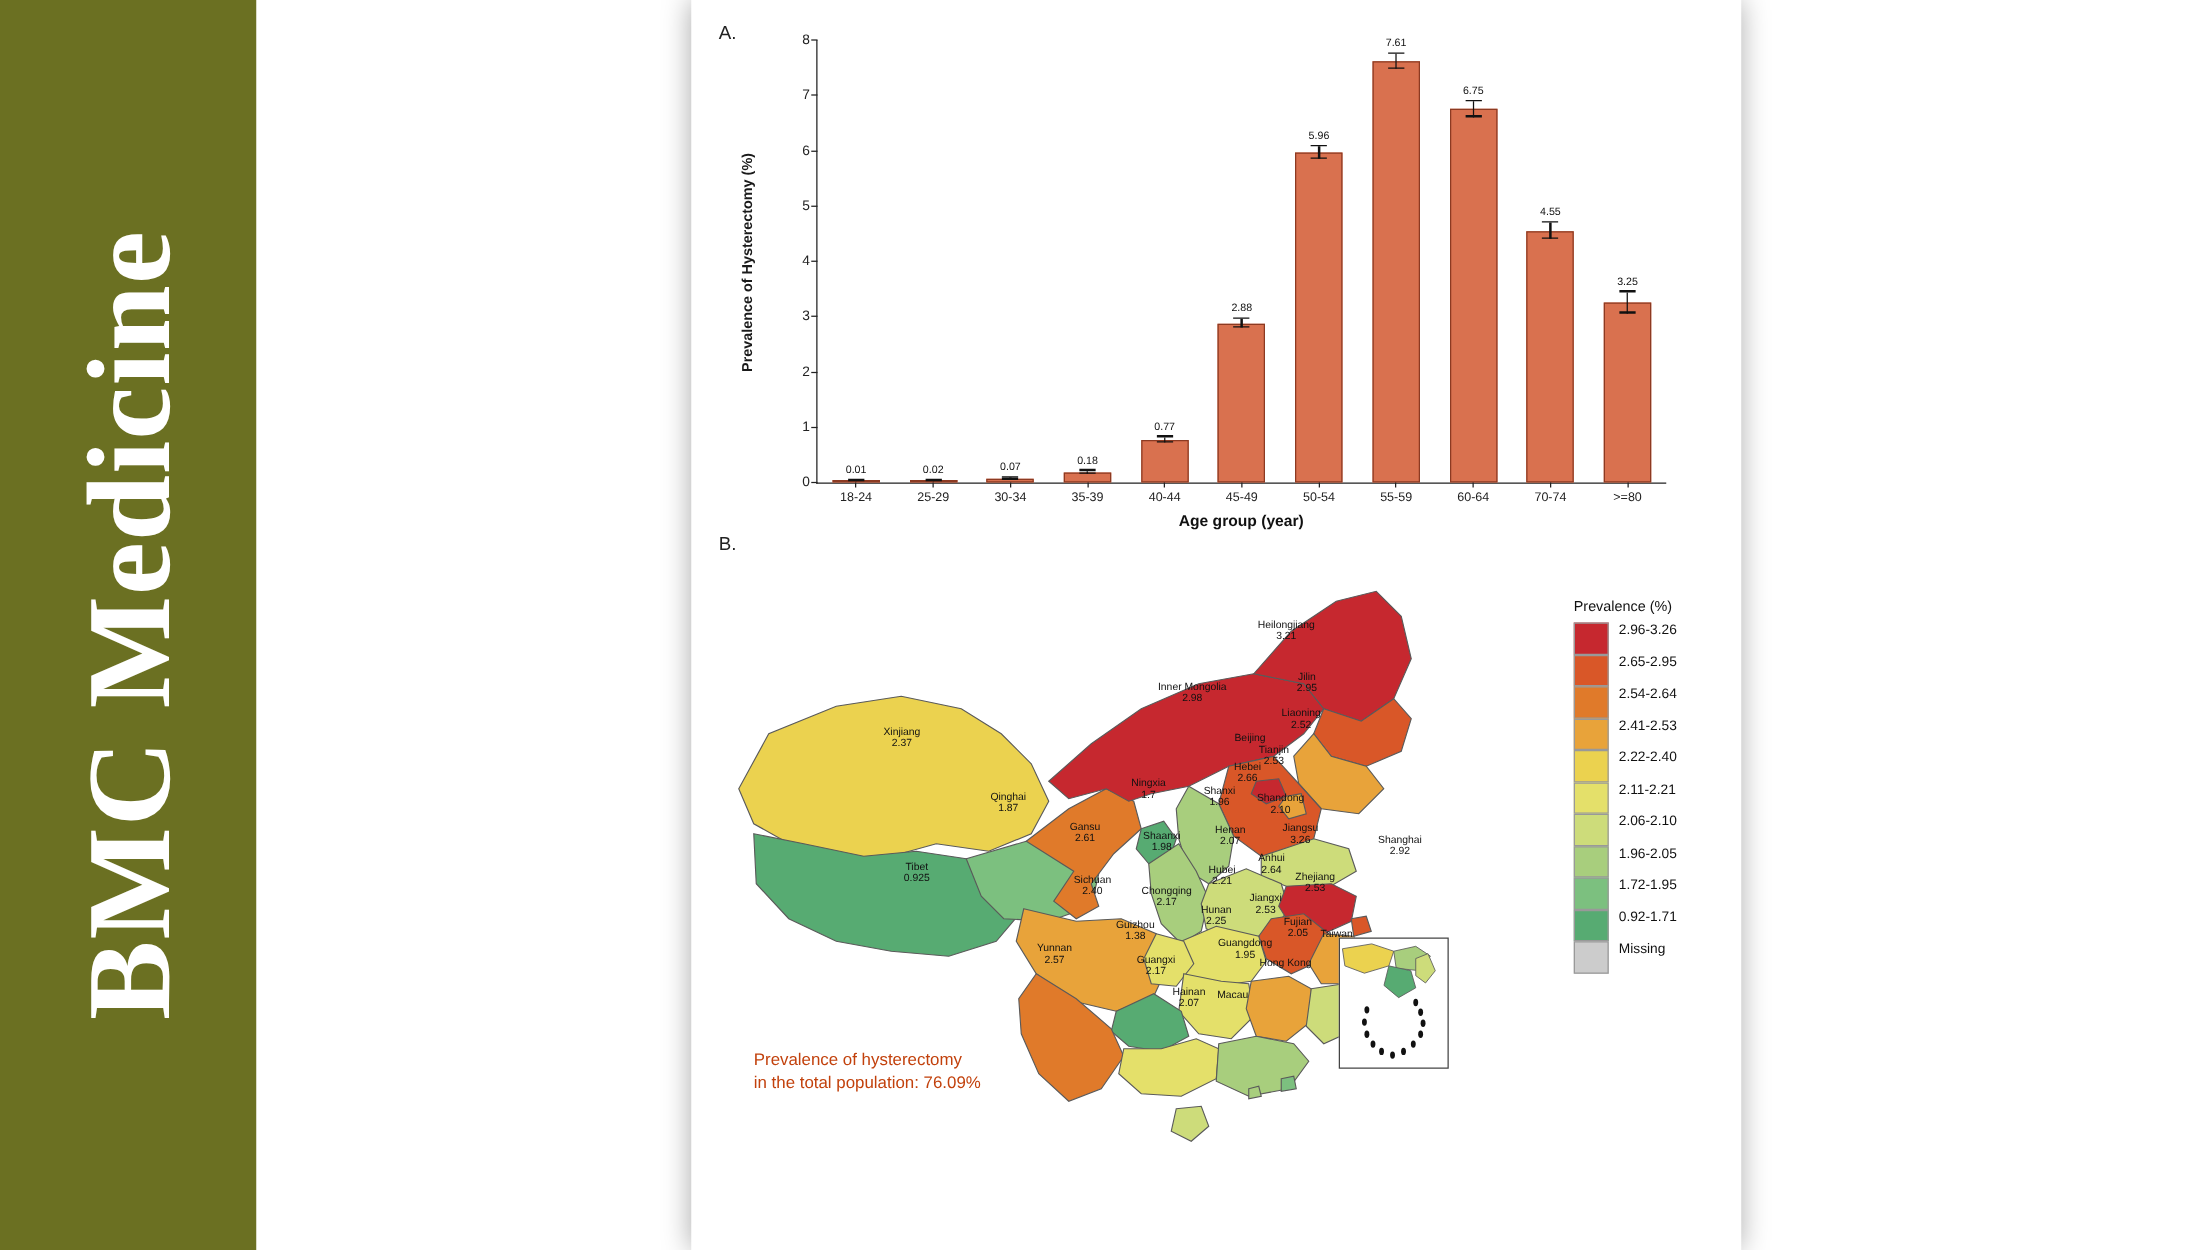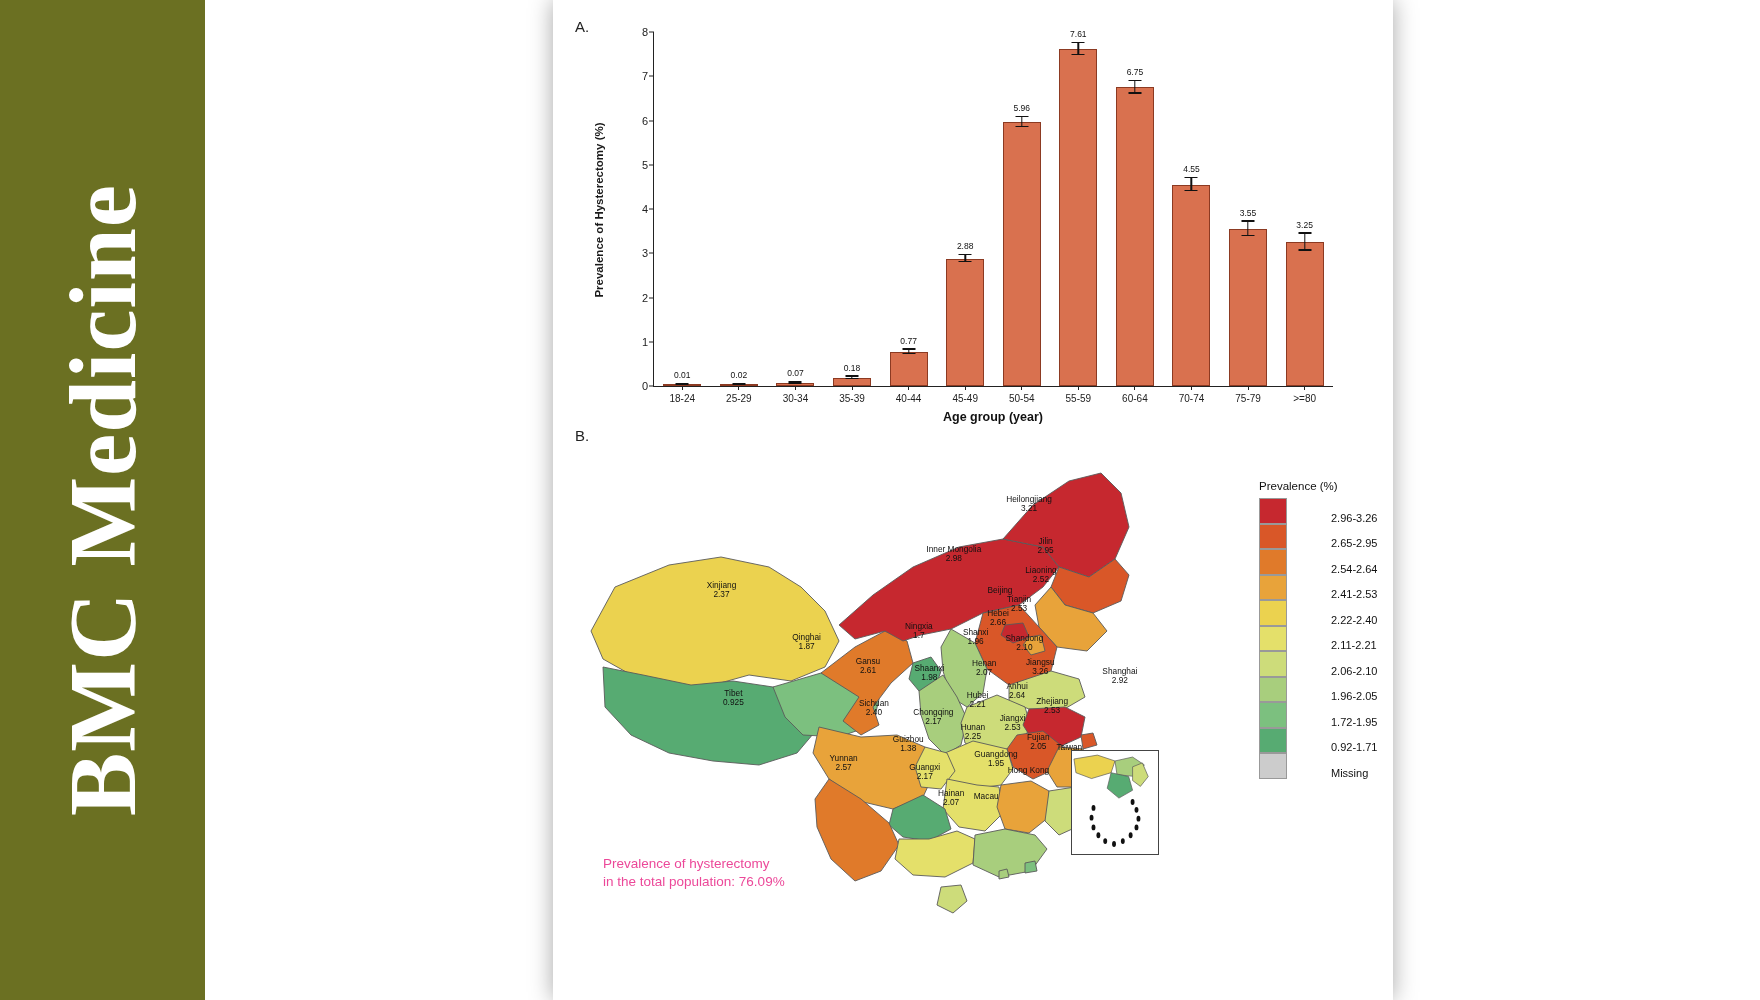--- a/index.html
+++ b/index.html
@@ -91,27 +91,27 @@
   }
   .xtickmark { position:absolute; top:100%; width:1px; height:4px; background:#222; }
   #xlabelA {
     position:absolute; left:100px; top:400px; width:680px; text-align:center;
     font-size:12.5px; font-weight:bold; color:#111;
   }
   
   #panelB { position:absolute; left:0; top:425px; width:840px; height:575px; }
   #mapwrap { position:absolute; left:20px; top:10px; width:660px; height:560px; }
   #map-caption {
-    position:absolute; left:50px; top:430px; width:290px;
-    font-size:13.5px; color:#ec4899; line-height:1.35;
+    position:absolute; left:50px; top:414px; width:290px;
+    font-size:13.5px; color:#c2410c; line-height:1.35;
   }
   
   #legend { position:absolute; left:686px; top:55px; width:140px;margin-left:20px; }
   #legend-title { font-size:11.5px; color:#111; margin-bottom:6px; }
-  .legend-row { display:flex; align-items:flex-end; height:25.5px;gap:36px; }
+  .legend-row { display:flex; align-items:flex-start; height:25.5px; }
   .legend-swatch {
     width:28px; height:25.5px; border:0.5px solid #999; flex:none;
   }
   .legend-label { font-size:11px; color:#111; margin-left:8px; white-space:nowrap; }
   .prov-label {
     position:absolute; font-size:8.3px; color:#111; text-align:center;
     line-height:1.08; white-space:nowrap; transform:translate(-50%,-50%);
     pointer-events:none;
   }
   #inset {
@@ -240,29 +240,20 @@
             <div class="xtick" style="left: 50%;">60-64</div>
             <div class="xtickmark" style="left: calc(50% - 0.5px);"></div>
           </div>
           <div class="barwrap">
             <div class="bar" style="height: 201.338px; background: rgb(217, 113, 79);"></div>
             <div class="err" style="bottom: 194.7px; height: 13.275px;"></div>
             <div class="errcap" style="bottom: 207.975px;"></div>
             <div class="errcap" style="bottom: 194.7px;"></div>
             <div class="barval" style="bottom: 211.975px;">4.55</div>
             <div class="xtick" style="left: 50%;">70-74</div>
-            <div class="xtickmark" style="left: calc(50% - 0.5px);"></div>
-          </div>
-          <div class="barwrap">
-            <div class="bar" style="height: 157.088px; background: rgb(217, 113, 79);"></div>
-            <div class="err" style="bottom: 150.007px; height: 14.16px;"></div>
-            <div class="errcap" style="bottom: 164.167px;"></div>
-            <div class="errcap" style="bottom: 150.007px;"></div>
-            <div class="barval" style="bottom: 168.167px;">3.55</div>
-            <div class="xtick" style="left: 50%;">75-79</div>
             <div class="xtickmark" style="left: calc(50% - 0.5px);"></div>
           </div>
           <div class="barwrap">
             <div class="bar" style="height: 143.812px; background: rgb(217, 113, 79);"></div>
             <div class="err" style="bottom: 135.405px; height: 16.815px;"></div>
             <div class="errcap" style="bottom: 152.22px;"></div>
             <div class="errcap" style="bottom: 135.405px;"></div>
             <div class="barval" style="bottom: 156.22px;">3.25</div>
             <div class="xtick" style="left: 50%;">&gt;=80</div>
             <div class="xtickmark" style="left: calc(50% - 0.5px);"></div>

